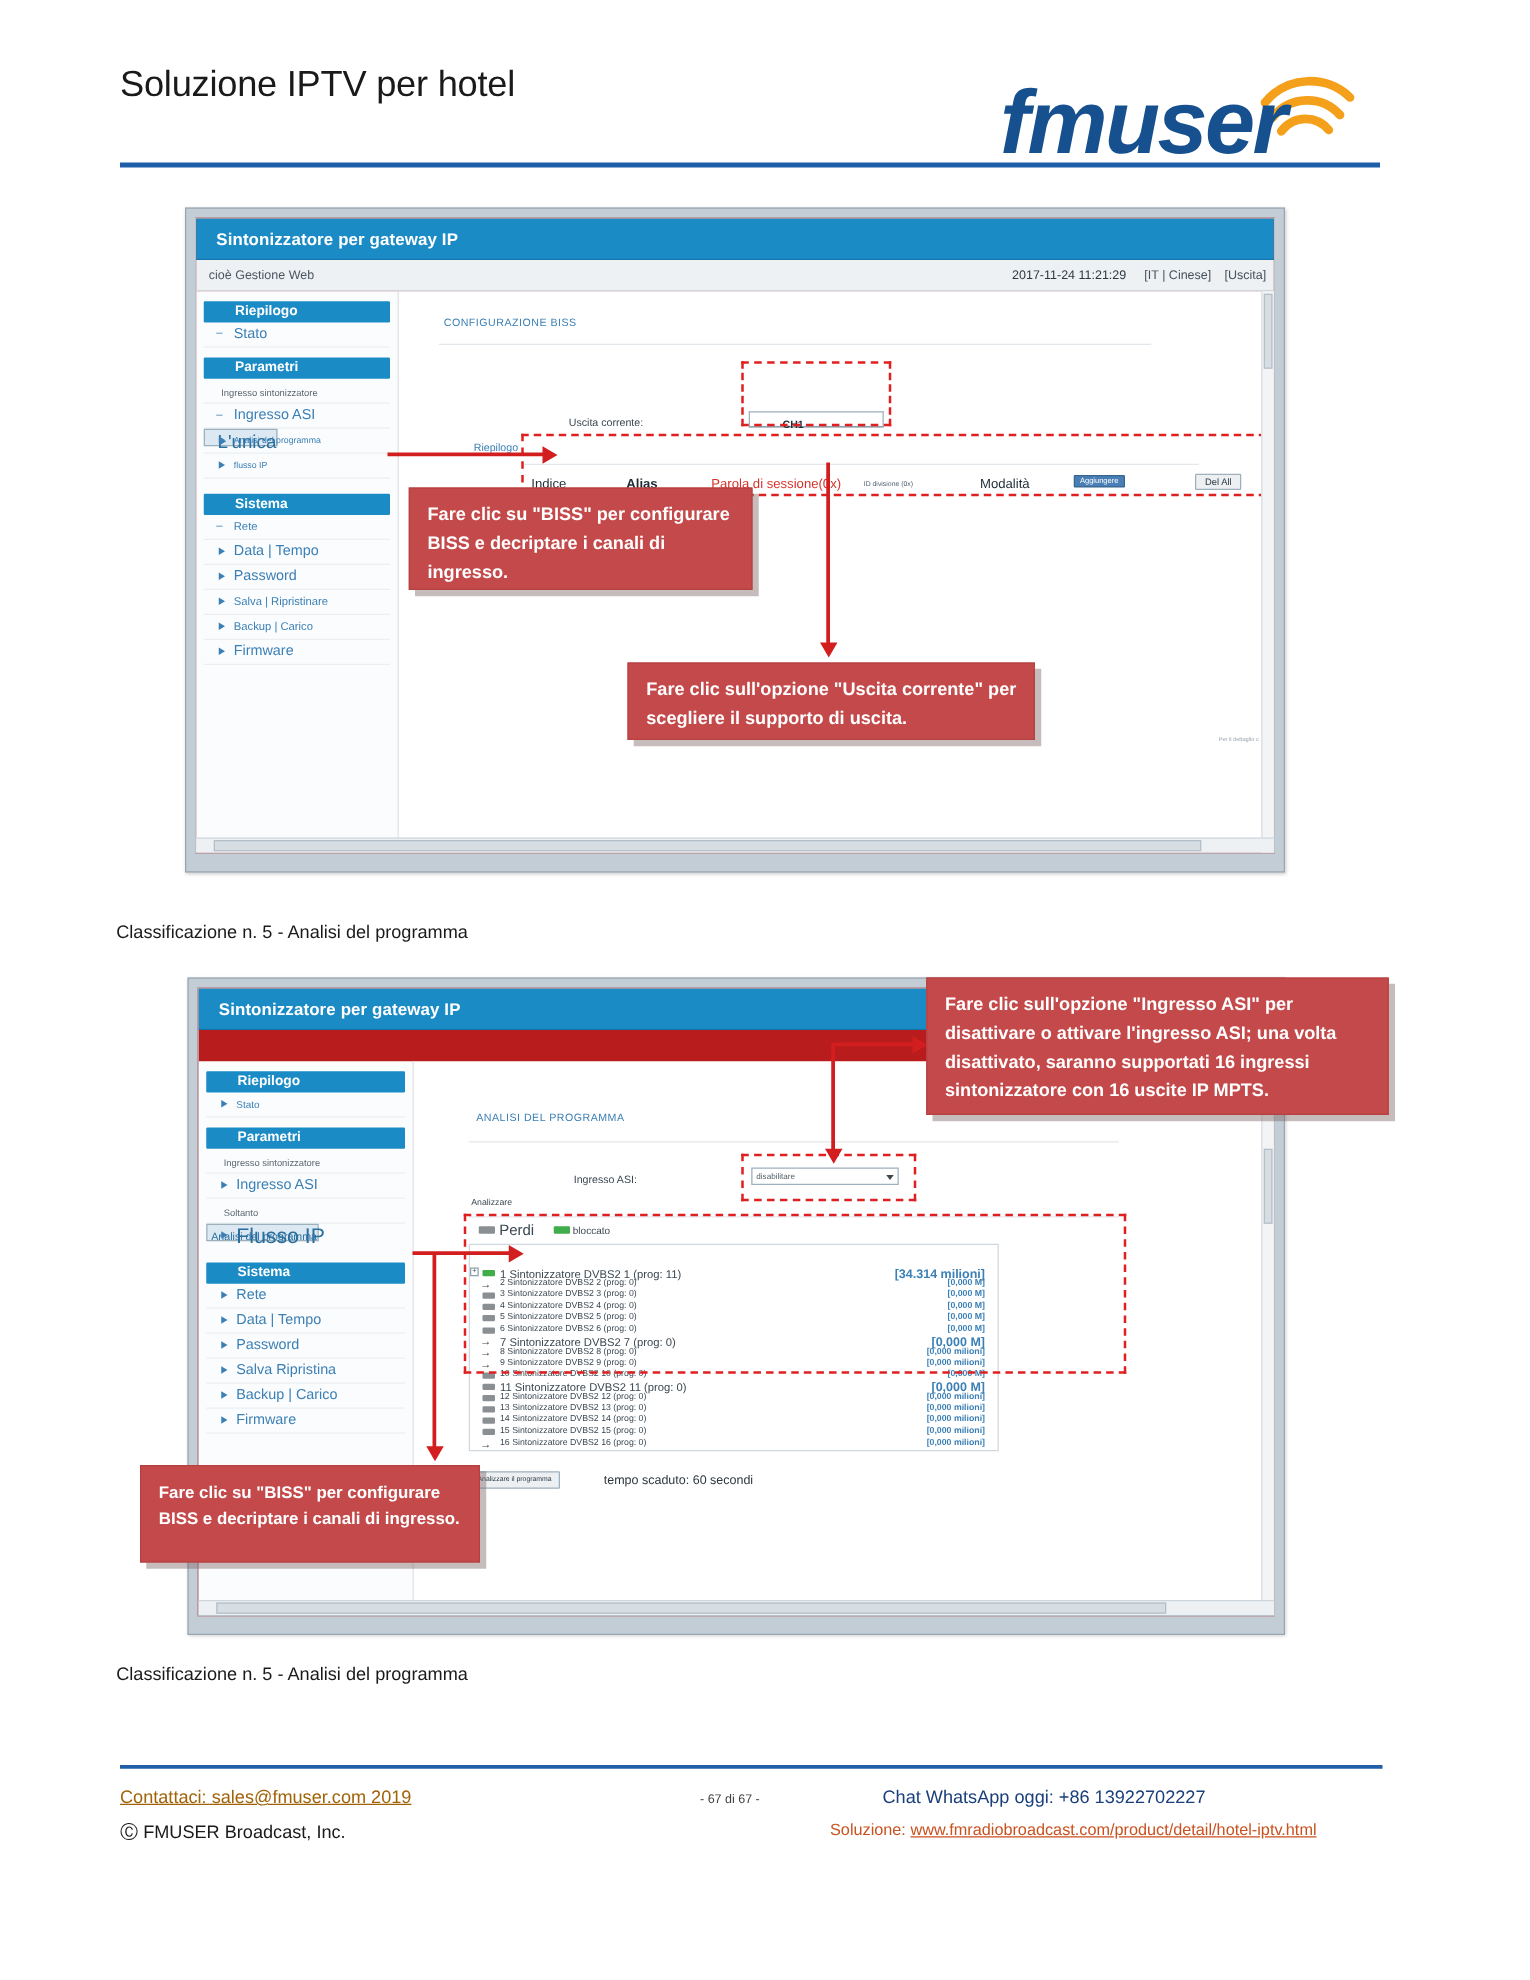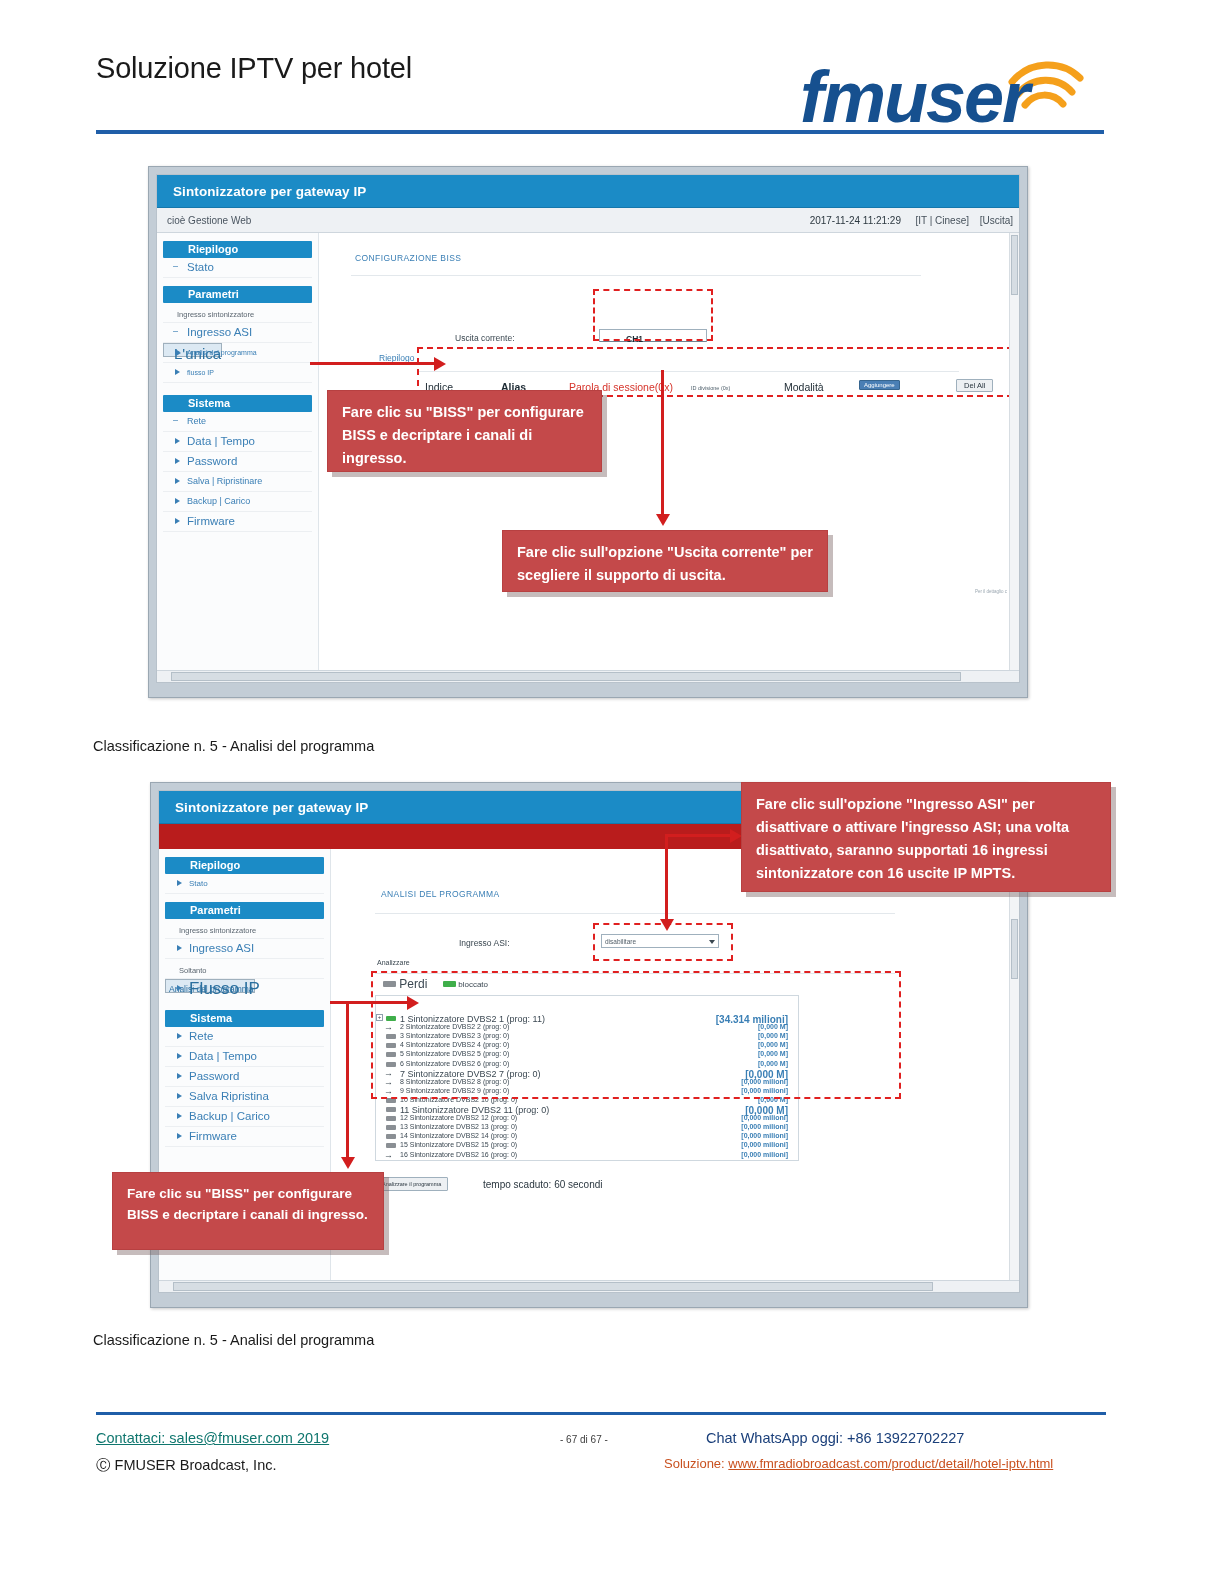--- a/index.html
+++ b/index.html
@@ -108,21 +108,21 @@
     box-shadow:5px 5px 0 rgba(120,95,95,.42);
     border:1px solid #b74041;
   }
   .callout.sm { font-size:13.5px; line-height:21px; }
 
   
   .caption { position:absolute; font-size:14.5px; color:#1a1a1a; }
 
   
   .foot-rule { position:absolute; left:96px; top:1412px; width:1010px; height:3px; background:#1f5ea8; }
-  .foot-a { position:absolute; left:96px; top:1430px; font-size:14.5px; color:#0f766e; }
+  .foot-a { position:absolute; left:96px; top:1430px; font-size:14.5px; color:#a16207; }
   .foot-a .u { text-decoration:underline; }
   .foot-b { position:absolute; left:96px; top:1456px; font-size:14.5px; color:#1a1a1a; }
   .foot-pg { position:absolute; left:560px; top:1434px; font-size:10px; color:#404040; }
   .foot-c { position:absolute; left:706px; top:1430px; font-size:14.5px; color:#1a3f7a; }
   .foot-d { position:absolute; left:664px; top:1456px; font-size:13px; color:#c9511f; }
   .foot-d .u { text-decoration:underline; }
 
   
   .lbl { position:absolute; font-size:8.5px; color:#3a4750; }
   .inp {

